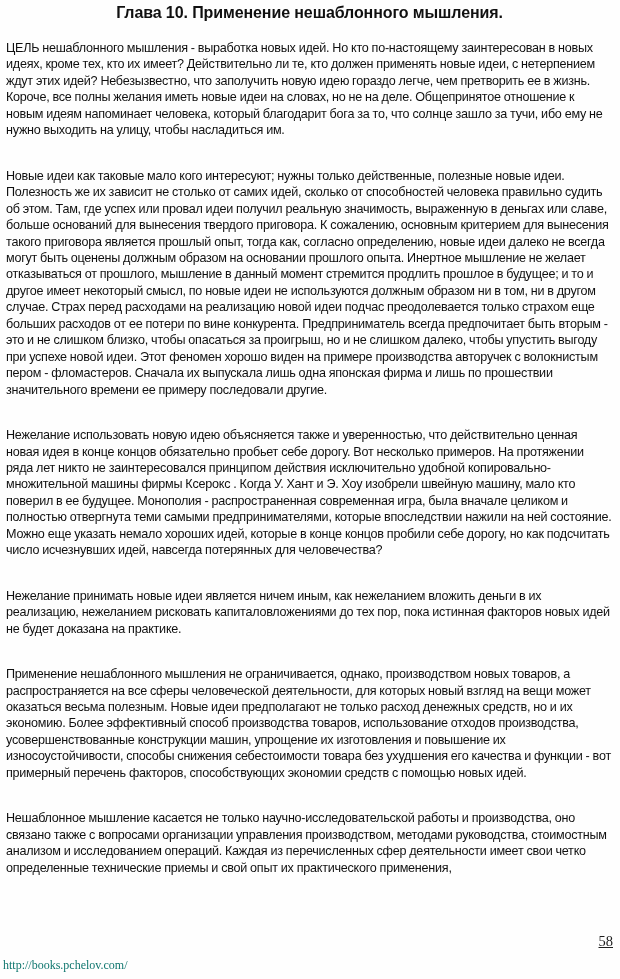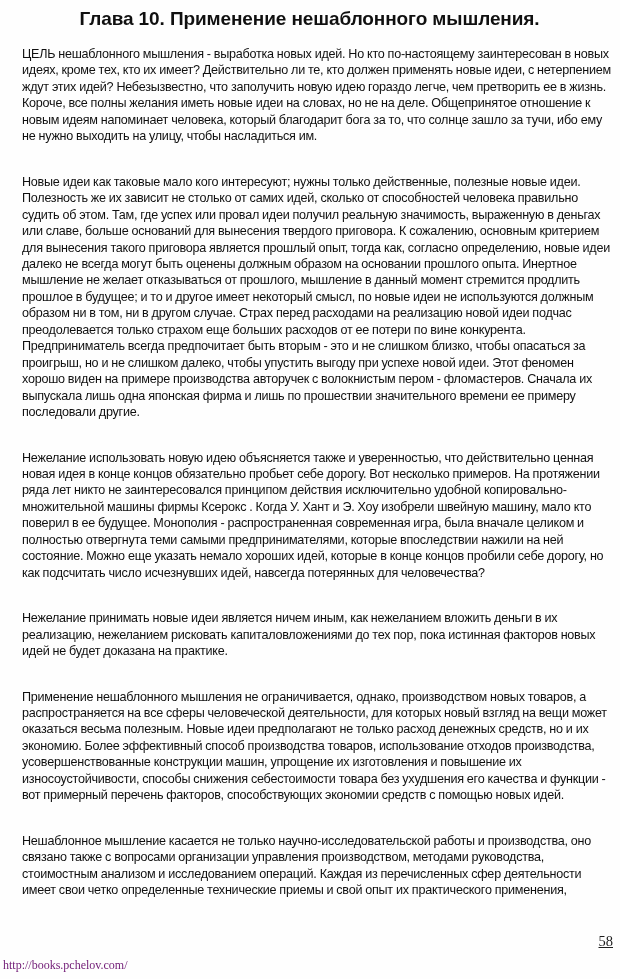--- a/index.html
+++ b/index.html
@@ -14,29 +14,29 @@
     box-sizing: border-box;
     background: #fefefe;
     overflow: hidden;
     font-family: "Liberation Sans", sans-serif;
     color: #101010;
   }
   .content {
     padding: 4px 7px 0 6px;
   }
   .chapter-title {
-    margin: 6px 0 0 0;
+    margin: 0 0 0 0;
     text-align: center;
-    font-size: 19px;
+    font-size: 16px;
     line-height: 18px;
     font-weight: bold;
     letter-spacing: -0.1px;
   }
   .body-paragraph {
-    margin: 29px 0 0 16px;
+    margin: 29px 0 0 0;
     font-size: 12.6px;
     line-height: 16.45px;
     letter-spacing: -0.25px;
     word-spacing: -0.2px;
     text-align: left;
   }
   .body-paragraph.first {
     margin-top: 18px;
   }
   .page-number {
@@ -47,21 +47,21 @@
     font-size: 14.5px;
     color: #1d1d1d;
     text-decoration: underline;
   }
   .source-url {
     position: absolute;
     top: 958px;
     left: 3px;
     font-family: "Liberation Serif", serif;
     font-size: 12px;
-    color: #701a75;
+    color: #0f766e;
   }
 </style>
 </head>
 <body>
 
 <div class="page">
   <div class="content">
     <h1 class="chapter-title">Глава 10. Применение нешаблонного мышления.</h1>
 
     <p class="body-paragraph first">ЦЕЛЬ нешаблонного мышления - выработка новых идей. Но кто по-настоящему заинтересован в новых идеях, кроме тех, кто их имеет? Действительно ли те, кто должен применять новые идеи, с нетерпением ждут этих идей? Небезызвестно, что заполучить новую идею гораздо легче, чем претворить ее в жизнь. Короче, все полны желания иметь новые идеи на словах, но не на деле. Общепринятое отношение к новым идеям напоминает человека, который благодарит бога за то, что солнце зашло за тучи, ибо ему не нужно выходить на улицу, чтобы насладиться им.</p>

